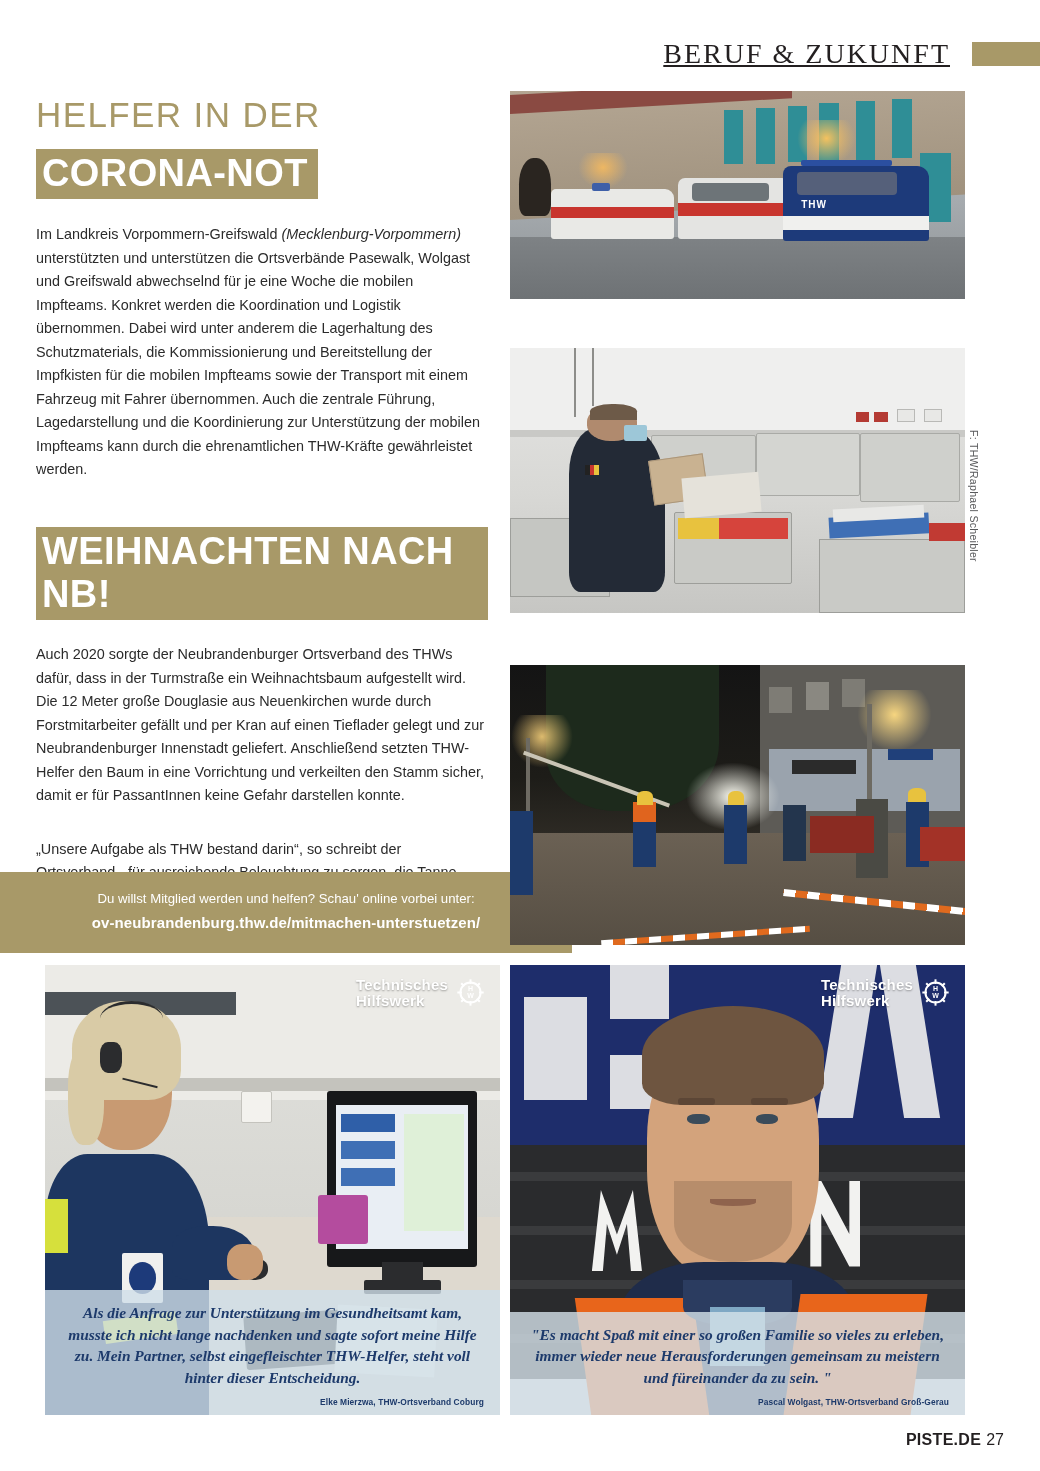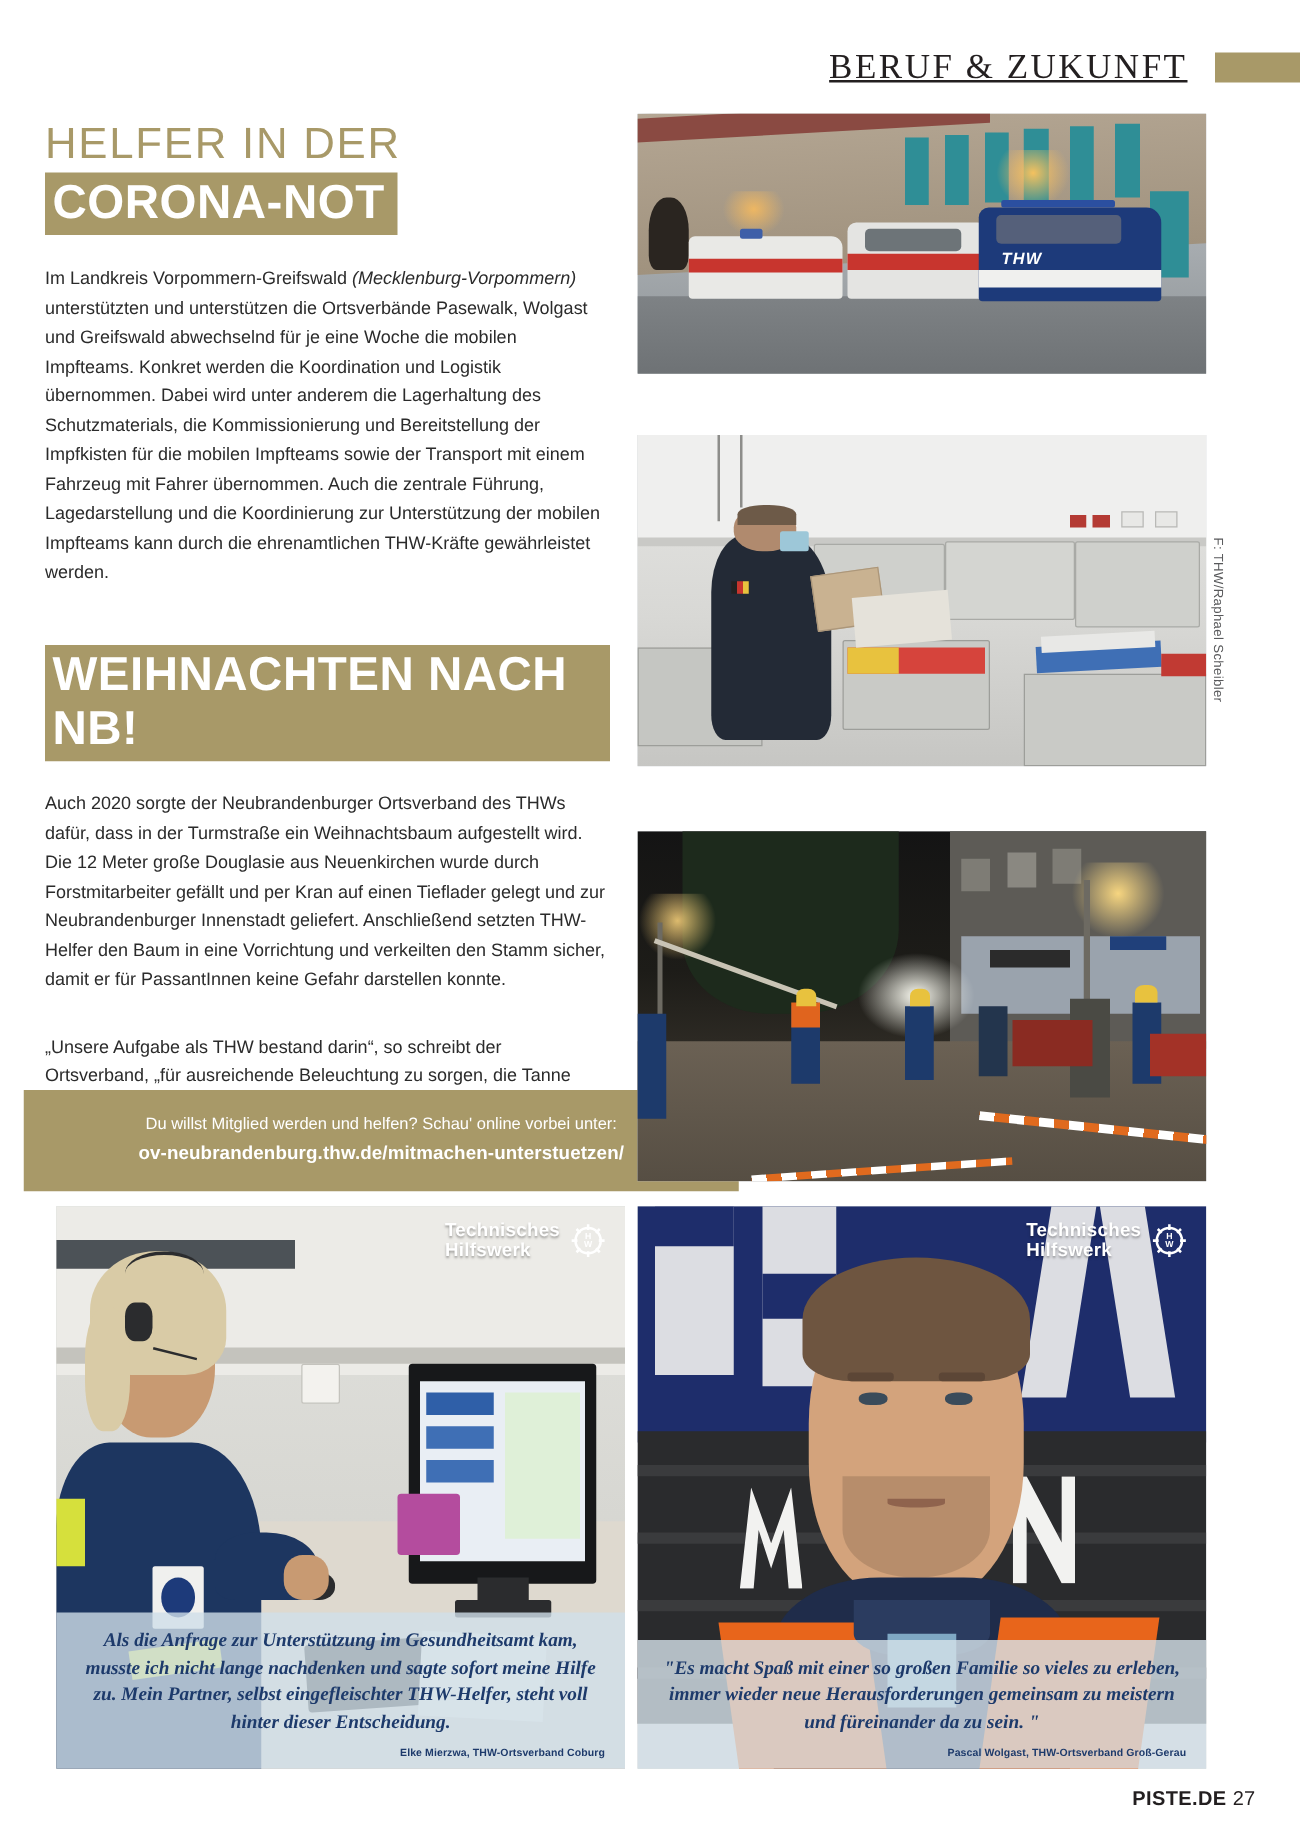--- a/index.html
+++ b/index.html
@@ -30,21 +30,21 @@
 
   
   .kicker {
     font-size:35px; font-weight:300; letter-spacing:1.4px;
     color:#a89968; line-height:1.08; text-transform:uppercase;
   }
   .headline-band {
     display:inline-block; background:#a89968; color:#ffffff;
     font-size:38px; font-weight:bold; letter-spacing:0.4px;
     line-height:1.12; padding:3px 10px 5px 6px;
-    text-transform:uppercase; margin-top:2px;
+    text-transform:uppercase; margin-top:13px;
   }
 
   
   .body-text {
     font-size:14.4px; line-height:23.5px; color:#2b2b2b;
     font-weight:400; text-align:left;
   }
   .body-text + .body-text { margin-top:30px; }
   .body-text em { font-style:italic; }
 
@@ -128,21 +128,21 @@
   <div style="position:absolute; top:512px; left:0; width:452px;">
     <div style="margin-top:2px;">
       <span class="headline-band">WEIHNACHTEN NACH NB!</span>
     </div>
     <div style="margin-top:23px;">
       <p class="body-text">Auch 2020 sorgte der Neubrandenburger Ortsverband des THWs dafür, dass in der Turmstraße ein Weihnachtsbaum aufgestellt wird. Die 12 Meter große Douglasie aus Neuenkirchen wurde durch Forstmitarbeiter gefällt und per Kran auf einen Tieflader gelegt und zur Neubrandenburger Innenstadt geliefert. Anschließend setzten THW-Helfer den Baum in eine Vorrichtung und verkeilten den Stamm sicher, damit er für PassantInnen keine Gefahr darstellen konnte.</p>
       <p class="body-text">„Unsere Aufgabe als THW bestand darin“, so schreibt der Ortsverband, „für ausreichende Beleuchtung zu sorgen, die Tanne sicher auf das Transportfahrzeug zu laden und sie in der Turmstraße standfest zu verankern.</p>
     </div>
   </div>
 
-  <div class="cta-box" style="position:absolute; top:872px; left:-36px; width:572px;margin-left:19px;">
+  <div class="cta-box" style="position:absolute; top:872px; left:-36px; width:572px;">
     <div class="cta-line1">Du willst Mitglied werden und helfen? Schau' online vorbei unter:</div>
     <div class="cta-line2">ov-neubrandenburg.thw.de/mitmachen-unterstuetzen/</div>
   </div>
 
 </div>
 
 <div class="photo" style="position:absolute; left:510px; top:91px; width:455px; height:208px;">
   <div style="position:absolute;inset:0;background:linear-gradient(180deg,#b9bdc0 0%,#a8adb1 48%,#8e9396 100%);"></div>
 
   <div style="position:absolute;left:0;top:0;width:100%;height:62%;background:linear-gradient(180deg,#b4a693 0%,#a0927e 100%);transform:skewY(-3.2deg);transform-origin:left top;"></div>
@@ -168,21 +168,21 @@
   <div style="position:absolute;left:9%;top:56%;width:27%;height:5%;background:#c8352e;"></div>
   <div style="position:absolute;left:18%;top:44%;width:4%;height:4%;background:#3e5fa8;border-radius:2px;"></div>
 
   <div style="position:absolute;left:37%;top:42%;width:25%;height:29%;background:#e4e4e2;border-radius:7px 10px 3px 3px;"></div>
   <div style="position:absolute;left:37%;top:54%;width:25%;height:6%;background:#c8352e;"></div>
   <div style="position:absolute;left:40%;top:44%;width:17%;height:9%;background:#6d7478;border-radius:4px;"></div>
 
   <div style="position:absolute;left:60%;top:36%;width:32%;height:36%;background:#1d3a7a;border-radius:8px 12px 3px 3px;"></div>
   <div style="position:absolute;left:60%;top:60%;width:32%;height:7%;background:#f0f0ee;"></div>
   <div style="position:absolute;left:63%;top:39%;width:22%;height:11%;background:#55607a;border-radius:4px;"></div>
-  <div style="position:absolute;left:64%;top:52%;color:#ffffff;font-size:13px;font-weight:bold;letter-spacing:1px;font-style:italic;">THW</div>
+  <div style="position:absolute;left:64%;top:52%;color:#ffffff;font-size:10px;font-weight:bold;letter-spacing:1px;">THW</div>
   <div style="position:absolute;left:64%;top:33%;width:20%;height:3%;background:#2b4fa0;border-radius:2px;"></div>
 </div>
 
 <div class="photo" style="position:absolute; left:510px; top:348px; width:455px; height:265px;">
   <div style="position:absolute;inset:0;background:linear-gradient(180deg,#e6e6e4 0%,#d8d8d5 55%,#c6c6c3 100%);"></div>
 
   <div style="position:absolute;left:0;top:0;width:100%;height:33%;background:#efefee;"></div>
   <div style="position:absolute;left:0;top:31%;width:100%;height:2.5%;background:#c9c9c6;"></div>
 
   <div style="position:absolute;left:76%;top:24%;width:3%;height:4%;background:#b43a33;"></div>

